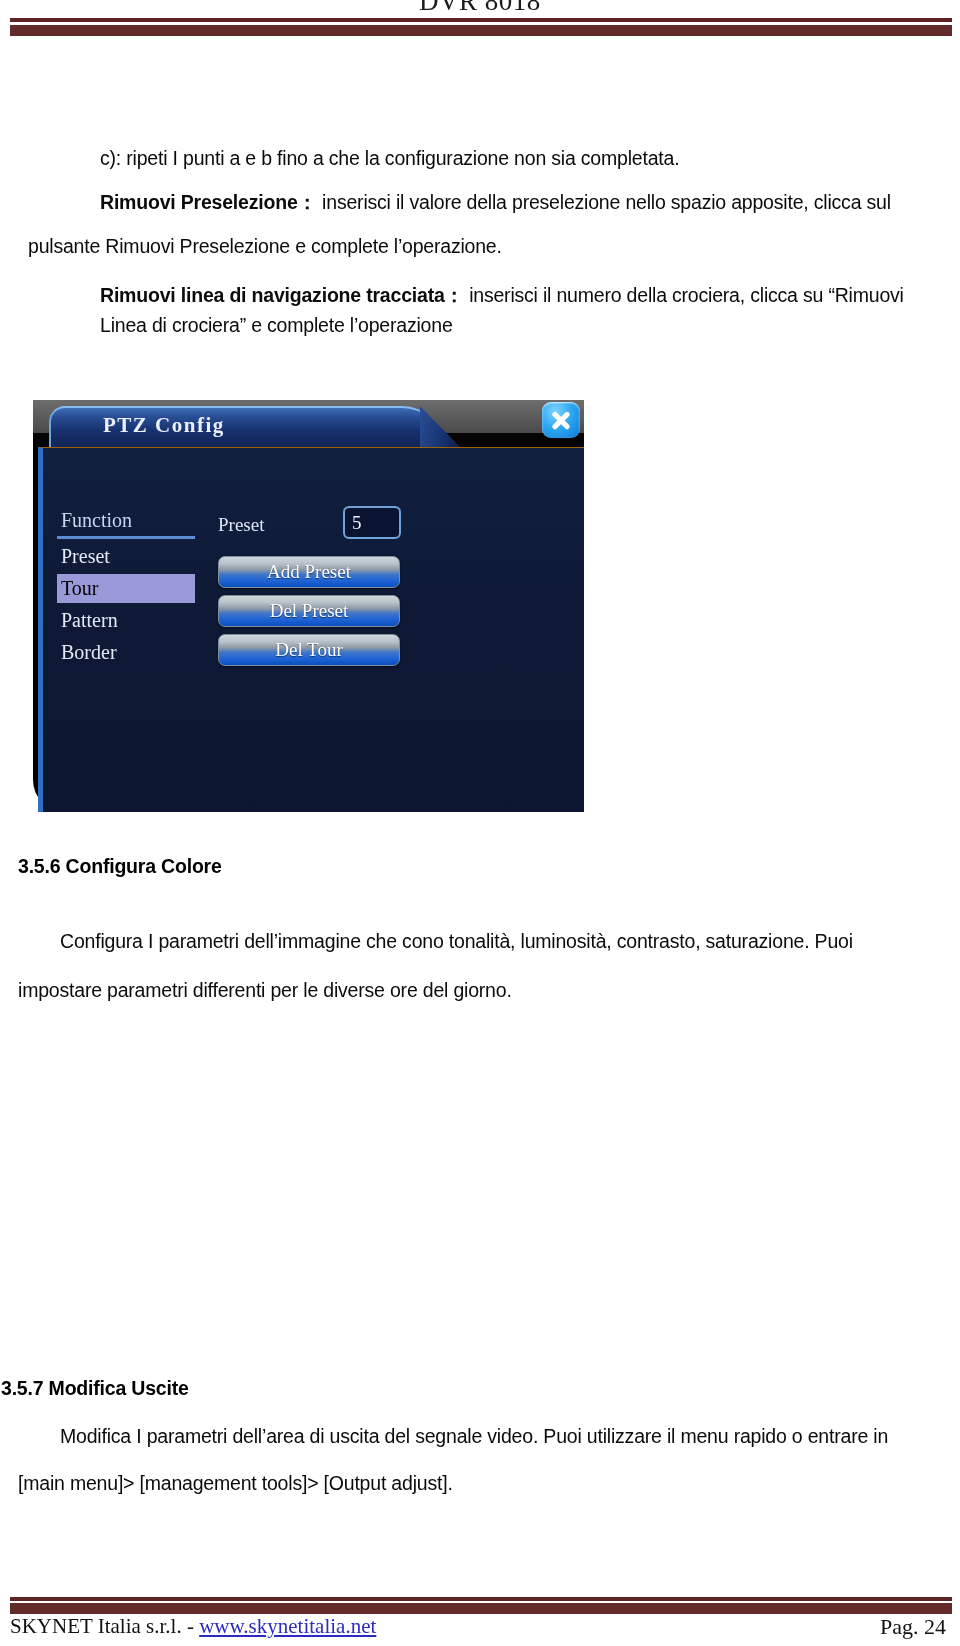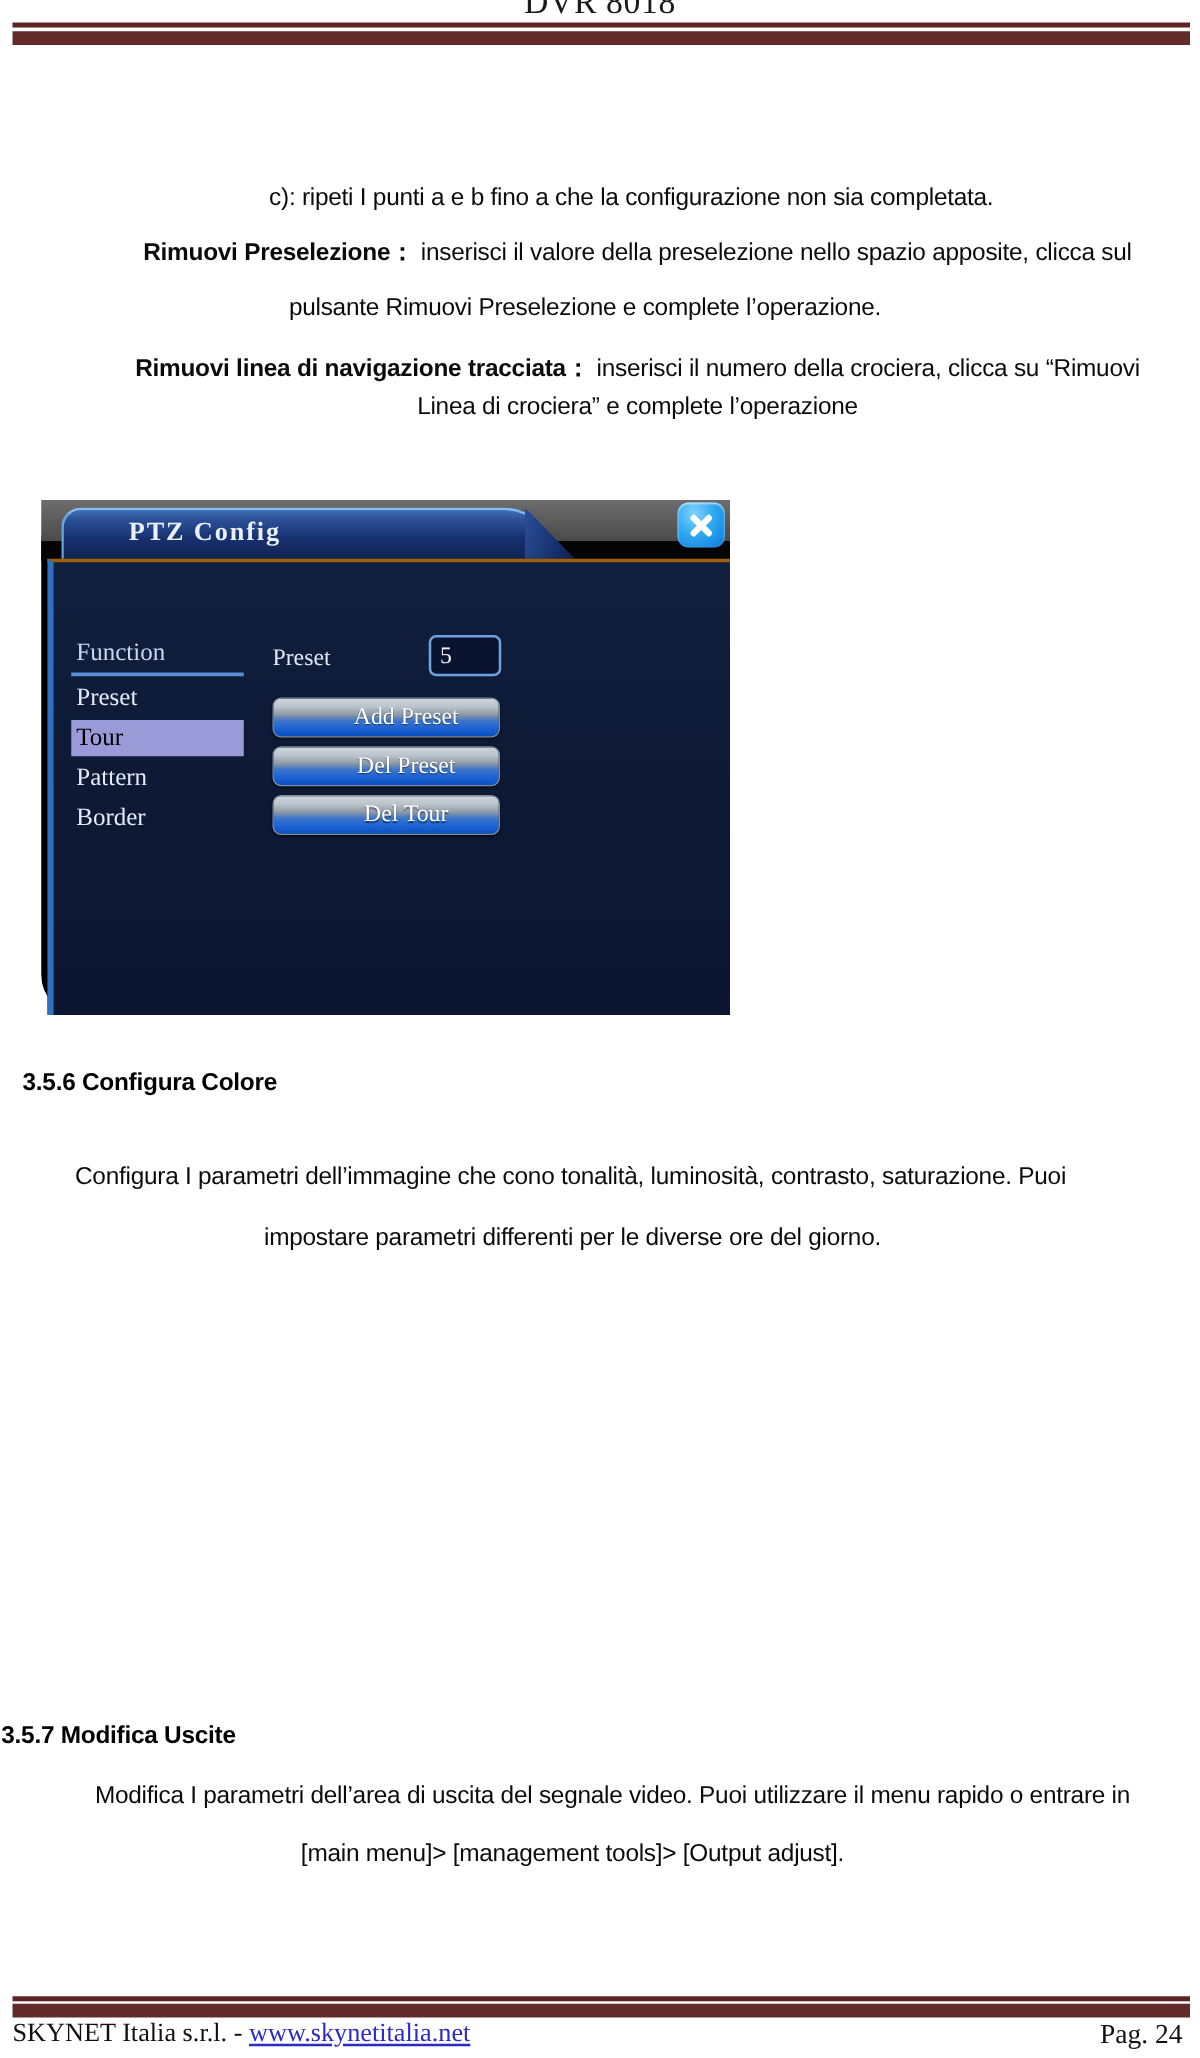--- a/index.html
+++ b/index.html
@@ -58,21 +58,20 @@
     top: 0; left: 0;
     width: 960px;
   }
   .para {
     position: absolute;
     font-family: "Liberation Sans", sans-serif;
     font-size: 19.5px;
     line-height: 24px;
     color: #0b0b0b;
     letter-spacing: -0.2px;
-    text-align: center;
   }
   .para b { font-weight: 700; }
 
   .p-c        { top: 146px; left: 100px; width: 810px; }
   .p-rimuovi1 { top: 190px; left: 100px; width: 820px; }
   .p-rimuovi1-l2 { top: 234px; left: 28px; width: 880px; }
   .p-rimuovi2 { top: 283px; left: 100px; width: 820px; }
   .p-rimuovi2-l2 { top: 313px; left: 100px; width: 820px; }
 
   .heading {
@@ -175,21 +174,21 @@
   .close-btn::before { transform: rotate(45deg); }
   .close-btn::after  { transform: rotate(-45deg); }
 
   .shot-frame {
     position: absolute;
     top: 47px;
     left: 5px;
     width: 546px;
     height: 365px;
     background: #0d1733;
-    border-top: 3px solid #a16207;
+    border-top: 1px solid #a16207;
     border-left: 5px solid #2f6fc0;
     box-sizing: border-box;
   }
   .shot-inner {
     position: absolute;
     top: 0; left: 0;
     width: 100%;
     height: 100%;
     background: linear-gradient(to bottom, #11203f 0%, #0e1a36 40%, #0c1630 100%);
   }
@@ -268,21 +267,21 @@
     background: linear-gradient(to bottom,
         #cfd6dc 0%, #b9c2ca 22%, #8e9aa6 42%,
         #3f76c8 58%, #1f63d4 78%, #0a4fc0 100%);
     box-shadow: 0 1px 2px rgba(0,0,0,0.5);
     border: 1px solid #7f8e9c;
     box-sizing: border-box;
   }
   .btn span {
     position: absolute;
     top: 4px;
-    left: 16px;
+    left: 0;
     width: 100%;
     text-align: center;
     font-family: "Liberation Serif", serif;
     font-size: 19px;
     color: #ffffff;
     text-shadow: 0 1px 1px rgba(0,0,0,0.55);
   }
 
   
   .footer-rule-thin  { top: 1597px; }

